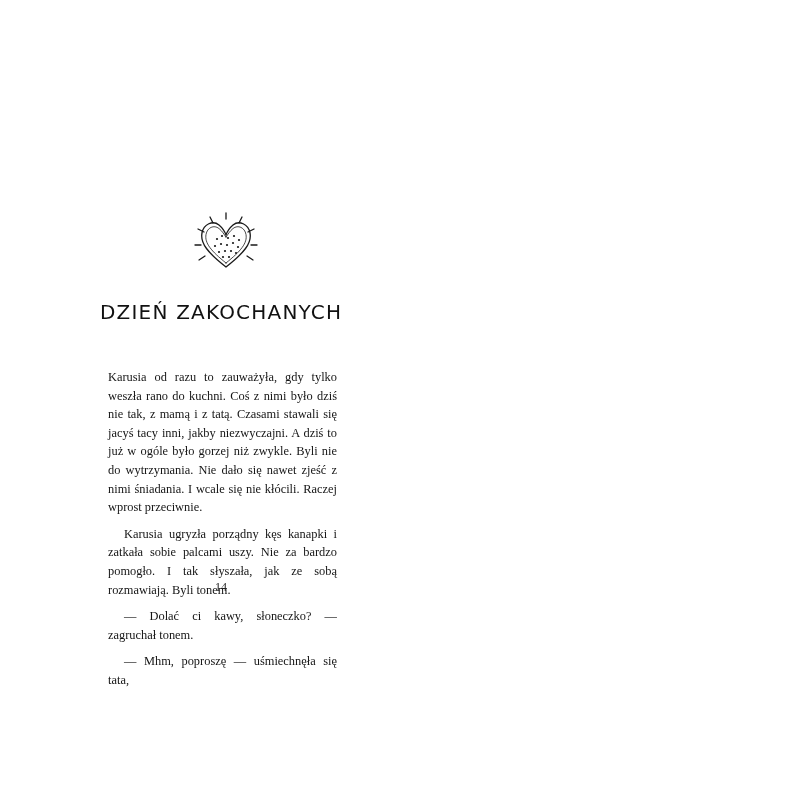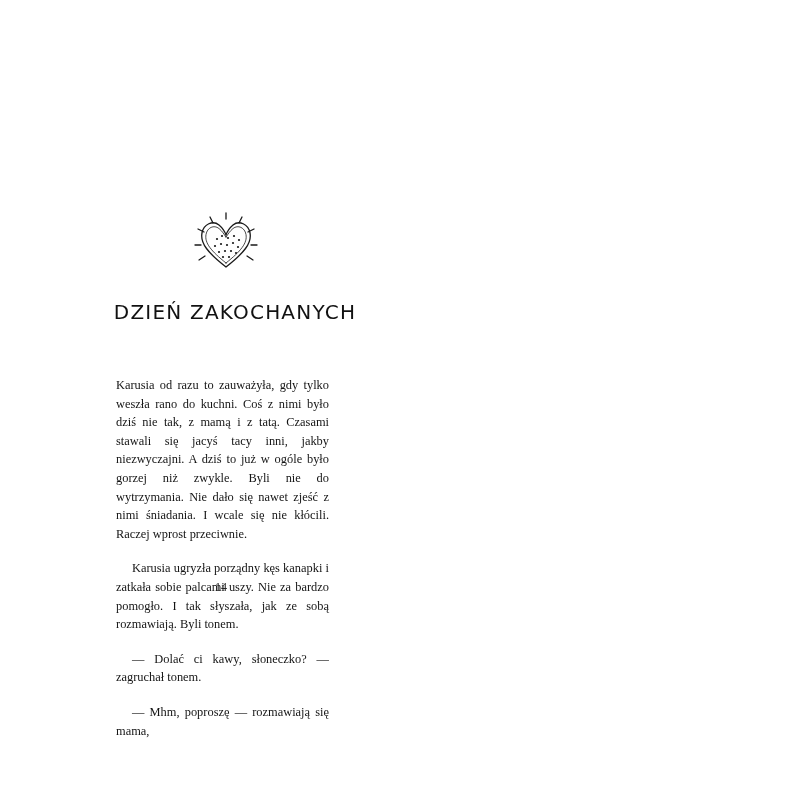--- a/index.html
+++ b/index.html
@@ -60,39 +60,39 @@
   .chapter-title {
     position: absolute;
     left: 100px;
     top: 300px;
     width: 270px;
     font-family: "DejaVu Sans", sans-serif;
     font-size: 20px;
     letter-spacing: 1.2px;
     color: #111;
     font-weight: 400;
-    text-align: center;
+    text-align: left;
     white-space: nowrap;
   }
 
   
   .col {
     position: absolute;
     font-size: 12.4px;
     line-height: 18.6px;
     text-align: justify;
     color: #141414;
   }
   .col-left {
     left: 100px;
     top: 360px;
     width: 245px;
   }
   .col p {
-    margin: 16px;
+    margin: 8px;
     text-indent: 0;
   }
   .col p.indent {
     text-indent: 16px;
   }
   .col p.dialog {
     text-indent: 16px;
   }
 
   
@@ -150,21 +150,21 @@
           </g>
         </svg>
       </div>
 
       <div class="chapter-title">DZIEŃ ZAKOCHANYCH</div>
 
       <div class="col col-left">
         <p>Karusia od razu to zauważyła, gdy tylko weszła rano do kuchni. Coś z nimi było dziś nie tak, z mamą i z tatą. Czasami stawali się jacyś tacy inni, jakby niezwyczajni. A dziś to już w ogóle było gorzej niż zwykle. Byli nie do wytrzymania. Nie dało się nawet zjeść z nimi śniadania. I wcale się nie kłócili. Raczej wprost przeciwnie.</p>
         <p class="indent">Karusia ugryzła porządny kęs kanapki i zatkała sobie palcami uszy. Nie za bardzo pomogło. I tak słyszała, jak ze sobą rozmawiają. Byli tonem.</p>
         <p class="dialog">— Dolać ci kawy, słoneczko? — zagruchał tonem.</p>
-        <p class="dialog">— Mhm, poproszę — rozmawiają się mama,</p>
+        <p class="dialog">— Mhm, poproszę — uśmiechnęła się tata,</p>
       </div>
 
       <div class="folio folio-left">14</div>
     </div>
 
     <div class="page page-right">
 
       
 
       

